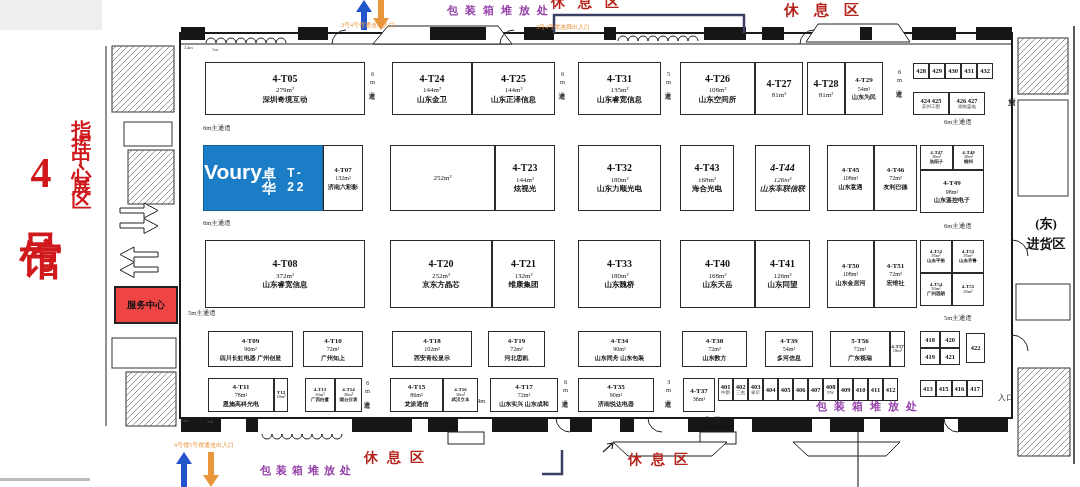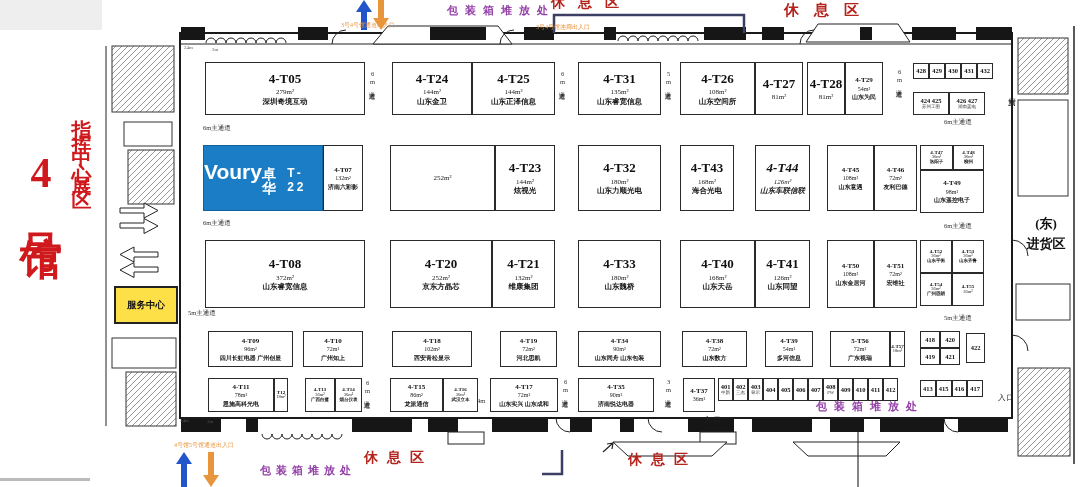--- a/index.html
+++ b/index.html
@@ -3,21 +3,21 @@
 <meta charset="utf-8">
 <style>
   html,body{margin:0;padding:0;background:#fff;}
   #plan{position:relative;width:1080px;height:487px;background:#fff;overflow:hidden;
         font-family:"Liberation Sans",sans-serif;}
   .decor{position:absolute;left:0;top:0;z-index:1;}
   
   .booth{position:absolute;z-index:2;border:1px solid #2a2a2a;background:#fff;box-sizing:border-box;
          display:flex;flex-direction:column;align-items:center;justify-content:center;gap:1px;
          text-align:center;overflow:hidden;font-family:"Liberation Serif",serif;color:#111;}
-  .b-code{font-size:13px;font-weight:700;line-height:1.25;}
+  .b-code{font-size:10px;font-weight:700;line-height:1.25;}
   .b-area{font-size:7px;line-height:1.2;color:#222;}
   .b-name{font-size:7.5px;font-weight:700;line-height:1.15;padding:0 1px;color:#151515;}
   .booth.small .b-code{font-size:7px}
   .booth.small .b-area{font-size:6px}
   .booth.small .b-name{font-size:6px}
   .booth.tiny{gap:0}
   .booth.tiny .b-code{font-size:5px;line-height:1.1}
   .booth.tiny .b-area{font-size:4.5px;line-height:1.1}
   .booth.tiny .b-name{font-size:4.5px;line-height:1.1}
   
@@ -34,21 +34,21 @@
   
   .anno{position:absolute;z-index:4;white-space:nowrap;font-family:"Liberation Serif",serif;}
   
   .hall-title{position:absolute;left:20px;top:150px;z-index:4;writing-mode:vertical-rl;
          text-orientation:upright;font-size:42px;font-weight:800;color:#d0191c;letter-spacing:3px;
          line-height:1;font-family:"Liberation Serif",serif;}
   .zone-title{position:absolute;left:72px;top:104px;z-index:4;writing-mode:vertical-rl;
          text-orientation:upright;font-size:20px;font-weight:700;color:#d0191c;letter-spacing:14px;
          line-height:1;font-family:"Liberation Serif",serif;}
   .service-box{position:absolute;left:114px;top:286px;width:64px;height:38px;z-index:3;
-         border:2px solid #222;background:#fde047;display:flex;align-items:center;justify-content:center;
+         border:2px solid #222;background:#ef4444;display:flex;align-items:center;justify-content:center;
          font-size:9.5px;font-weight:700;color:#111;font-family:"Liberation Serif",serif;box-sizing:border-box;}
   .east-area{position:absolute;left:1018px;top:214px;width:56px;z-index:3;text-align:center;
          font-size:13px;font-weight:600;color:#111;line-height:1.5;font-family:"Liberation Serif",serif;}
   .east-area span{display:block;}
   .restroom{position:absolute;left:1005px;top:92px;z-index:3;writing-mode:vertical-rl;
          text-orientation:upright;font-size:8px;color:#222;font-family:"Liberation Serif",serif;}
   
   .voury{position:absolute;left:203px;top:145px;width:120px;height:66px;z-index:2;
          border:1px solid #11639c;box-sizing:border-box;color:#fff;display:flex;flex-direction:row;
          align-items:center;justify-content:center;}
@@ -349,21 +349,21 @@
     <div class="booth small" style="left: 303px; top: 331px; width: 60px; height: 36px;">
       <div class="b-code">4-T10</div>
       <div class="b-area">72m²</div>
       <div class="b-name">广州知上</div>
     </div>
     <div class="booth small" style="left: 392px; top: 331px; width: 80px; height: 36px;">
       <div class="b-code">4-T18</div>
       <div class="b-area">102m²</div>
       <div class="b-name">西安青松显示</div>
     </div>
-    <div class="booth small" style="left: 488px; top: 331px; width: 57px; height: 36px; margin-left: 12px;">
+    <div class="booth small" style="left: 488px; top: 331px; width: 57px; height: 36px;">
       <div class="b-code">4-T19</div>
       <div class="b-area">72m²</div>
       <div class="b-name">河北思凯</div>
     </div>
     <div class="booth small" style="left: 578px; top: 331px; width: 83px; height: 36px;">
       <div class="b-code">4-T34</div>
       <div class="b-area">90m²</div>
       <div class="b-name">山东同舟 山东包装</div>
     </div>
     <div class="booth small" style="left: 682px; top: 331px; width: 65px; height: 36px;">

